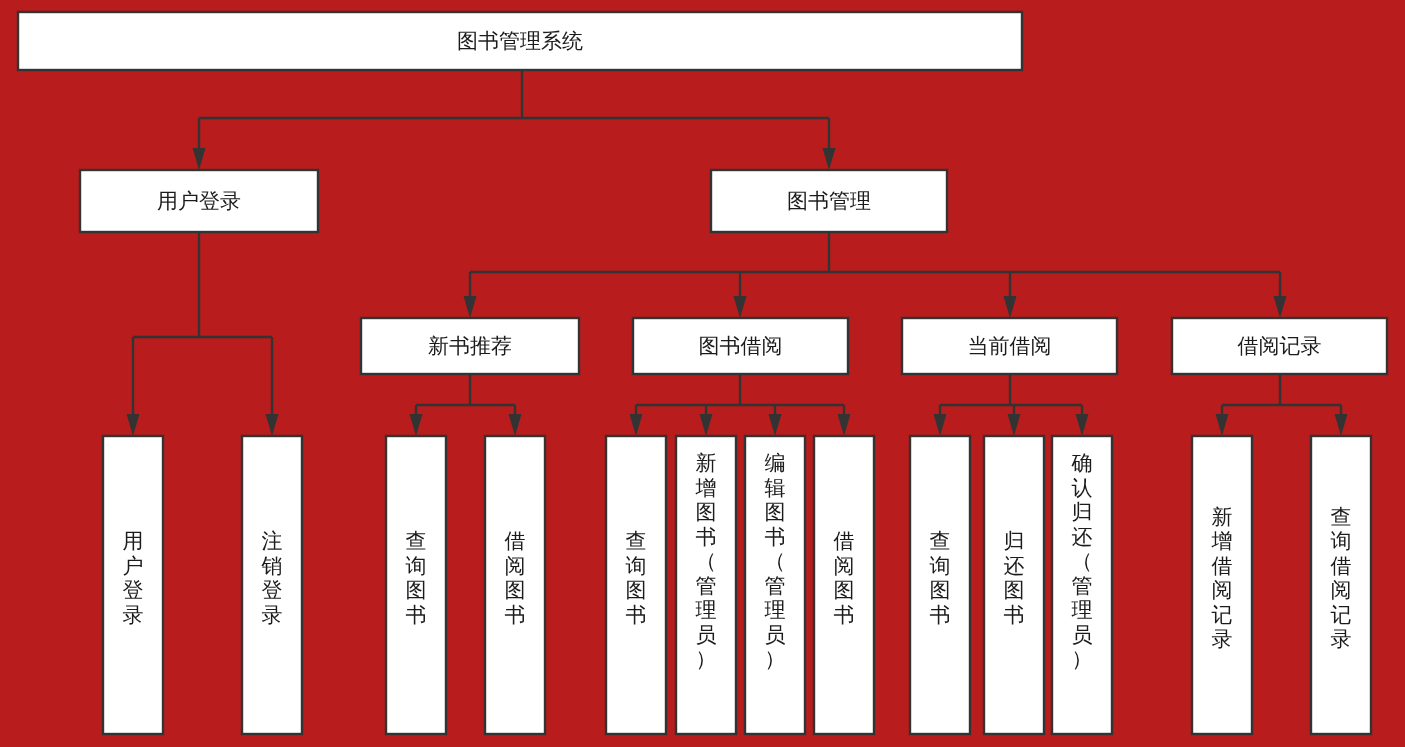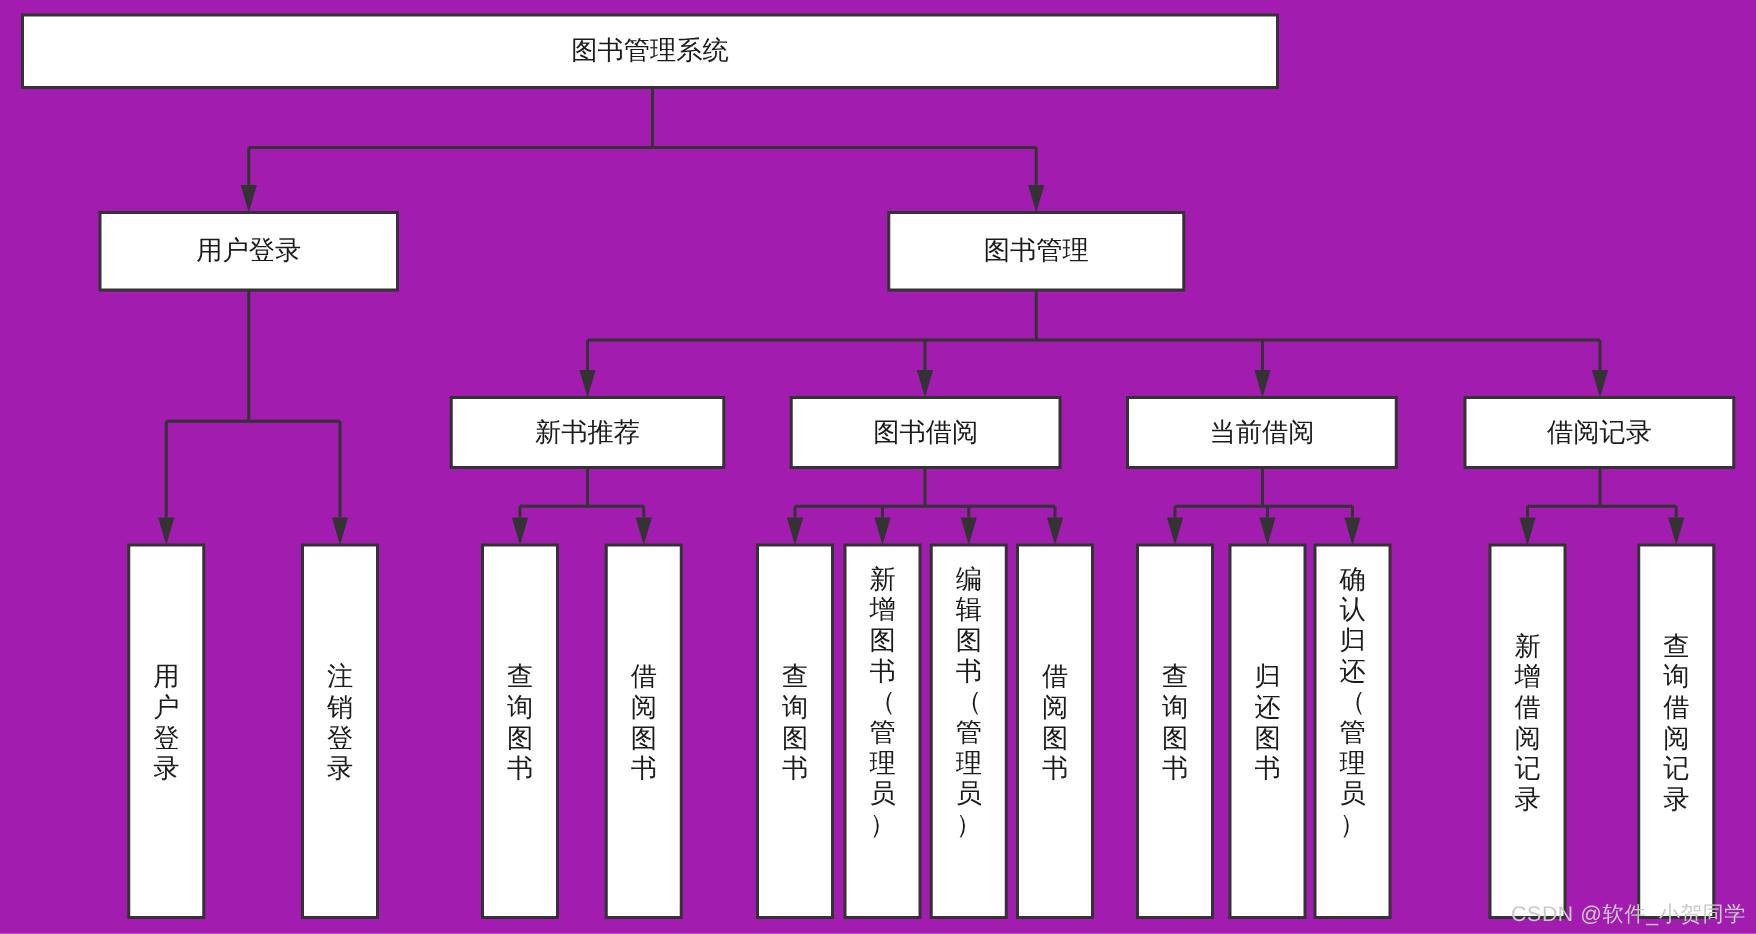--- a/index.html
+++ b/index.html
@@ -11,21 +11,21 @@
   body {
     width: 1405px;
     height: 747px;
     font-family: "Liberation Sans", "DejaVu Sans", sans-serif;
     overflow: hidden;
   }
   #diagram-root {
     position: relative;
     width: 1405px;
     height: 747px;
-    background: #a21caf;
+    background: #b91c1c;
   }
   svg.tree-canvas {
     position: absolute;
     left: 0;
     top: 0;
     width: 1405px;
     height: 747px;
     display: block;
   }
   .node-box {
@@ -217,14 +217,13 @@
         <g>
           <rect x="1192" y="436" width="60" height="298" class="node-box"></rect>
           <text x="1222" y="0" class="node-label-vertical"><tspan x="1222" y="523.75">新</tspan><tspan x="1222" y="548.25">增</tspan><tspan x="1222" y="572.75">借</tspan><tspan x="1222" y="597.25">阅</tspan><tspan x="1222" y="621.75">记</tspan><tspan x="1222" y="646.25">录</tspan></text>
         </g>
         <g>
           <rect x="1311" y="436" width="60" height="298" class="node-box"></rect>
           <text x="1341" y="0" class="node-label-vertical"><tspan x="1341" y="523.75">查</tspan><tspan x="1341" y="548.25">询</tspan><tspan x="1341" y="572.75">借</tspan><tspan x="1341" y="597.25">阅</tspan><tspan x="1341" y="621.75">记</tspan><tspan x="1341" y="646.25">录</tspan></text>
         </g>
       </g>
   </svg>
-  <div class="watermark-text">CSDN @软件_小贺同学</div>
 </div>
 
 </body></html>

